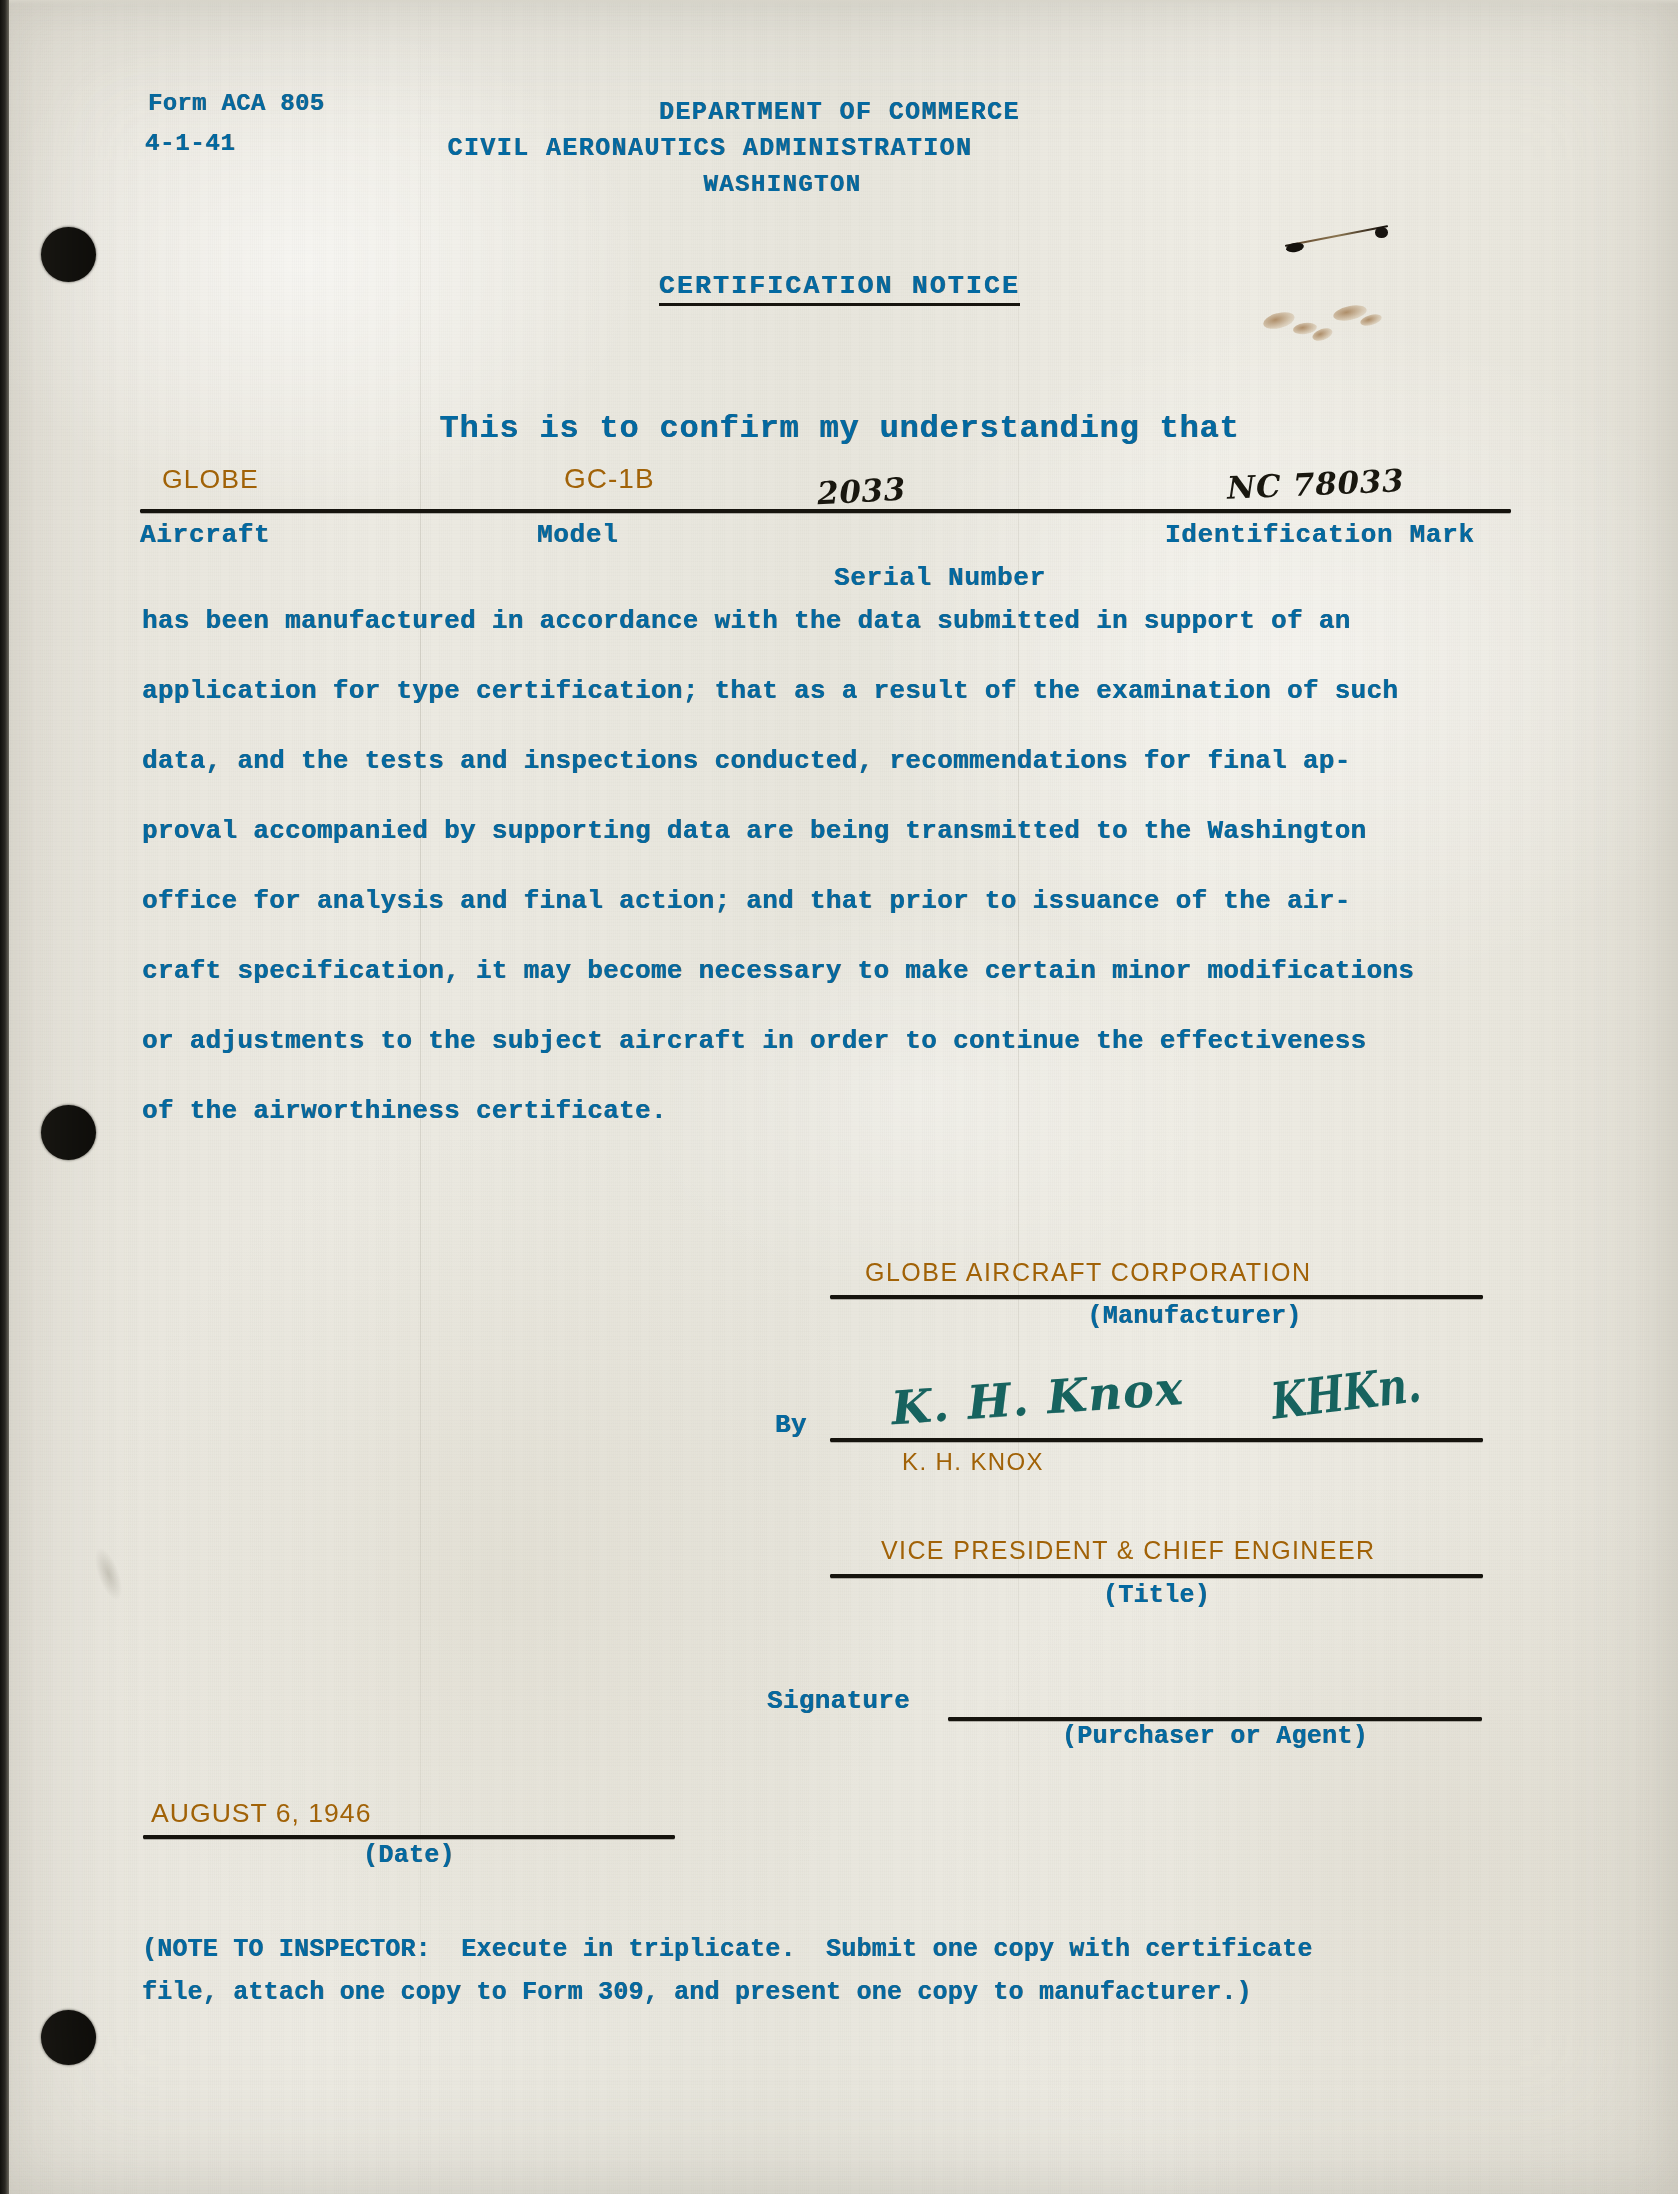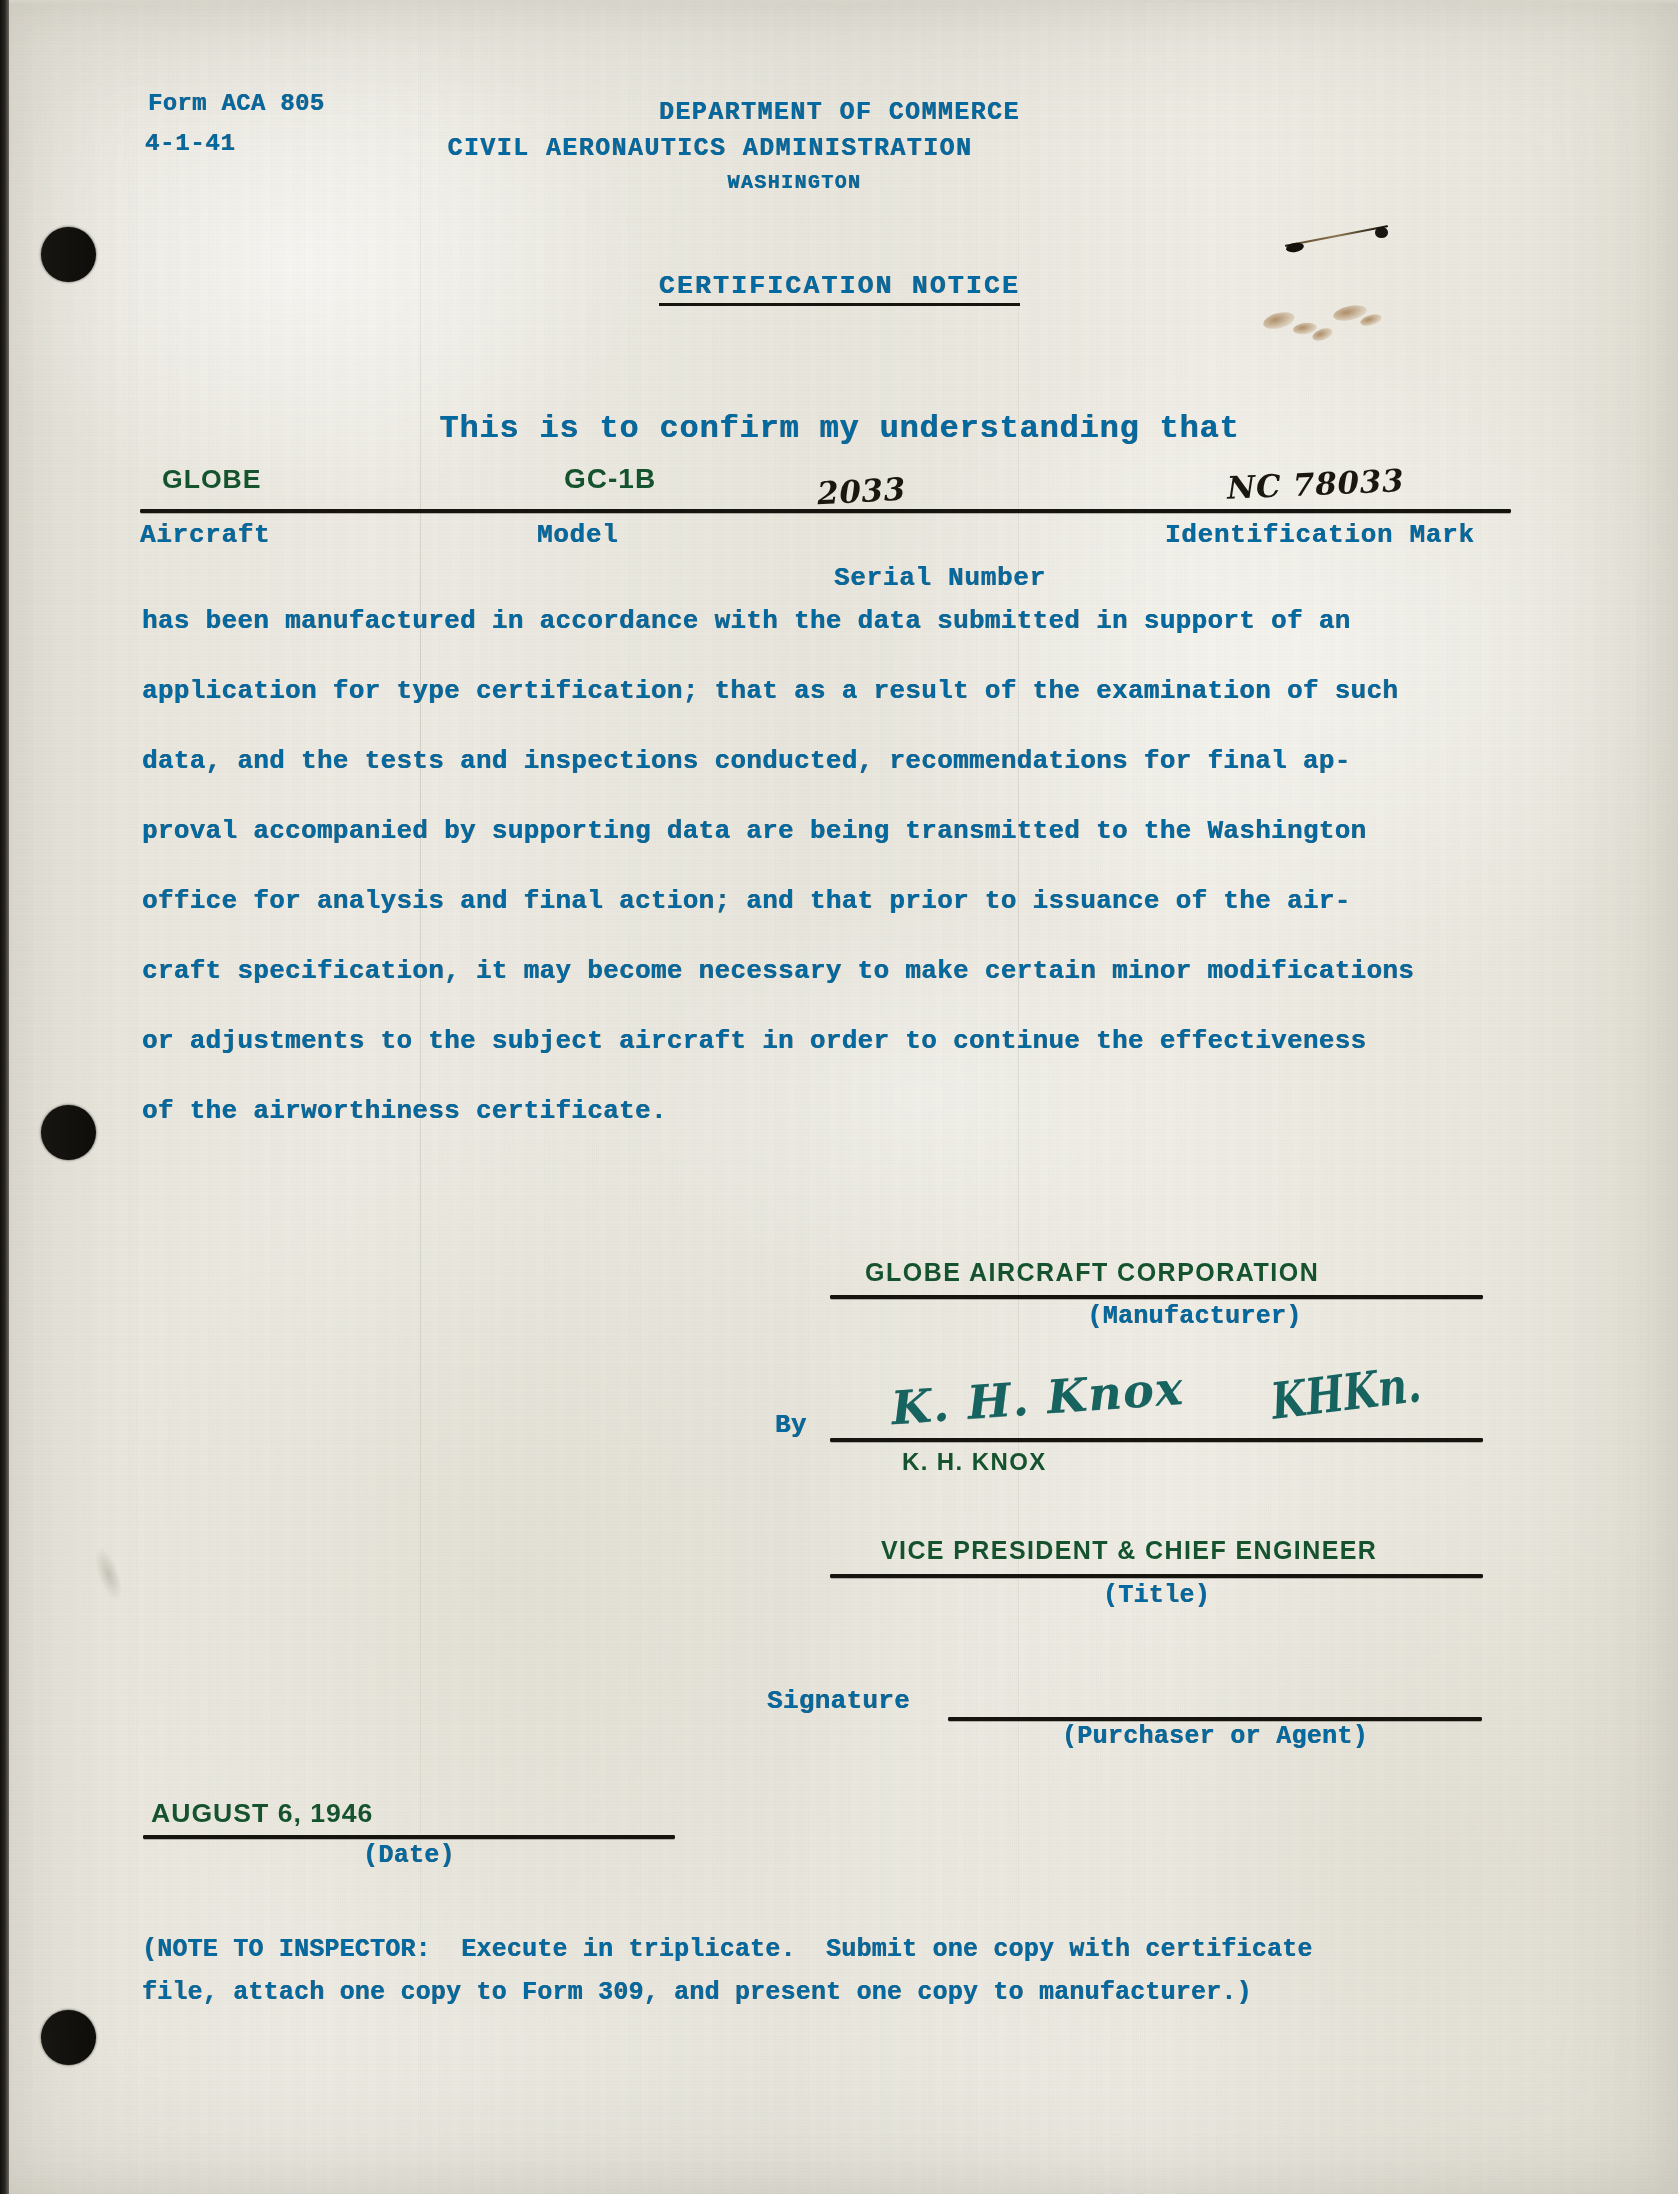--- a/index.html
+++ b/index.html
@@ -78,35 +78,35 @@
     border-radius: 1.4px;
     box-shadow: 0 0.7px 0 rgba(20,18,12,0.35);
   }
 
   
   #form-id        { left: 148px;  top: 90px;  font-size: 24px; }
   #form-date      { left: 145px;  top: 130px;  font-size: 24px; letter-spacing: 0.7px; }
 
   #hdr-dept       { left: 0; top: 98px;  width: 1679px; text-align: center; font-size: 25px; letter-spacing: 1.4px; }
   #hdr-admin      { left: 0; top: 134px;  width: 1420px; text-align: center; font-size: 25px; letter-spacing: 1.4px; }
-  #hdr-city       { left: 12px; top: 171px;  width: 1565px; text-align: center; font-size: 20px; letter-spacing: 1.4px; }
+  #hdr-city       { left: 0; top: 171px;  width: 1565px; text-align: center; font-size: 24px; letter-spacing: 1.4px; }
 
   #doc-title-wrap { position: absolute; left: 0; top: 271px; width: 1679px; text-align: center; }
   #doc-title      { font-size: 26.6px; letter-spacing: 2.1px; display: inline-block;
                     border-bottom: 3.5px solid #16140e; padding-bottom: 2.1px; }
 
   #confirm-line   { left: 0; top: 410px; width: 1679px; text-align: center; font-size: 32px; letter-spacing: 0.8px; }
 
   
   #entry-rule     { left: 140px; top: 509px; width: 1371px; }
   .entry-val      { position: absolute; white-space: pre; }
   .handlettered {
     font-family: "Liberation Sans", "DejaVu Sans", sans-serif;
-    font-weight: 700;
-    color: #14532d;
+    font-weight: 400;
+    color: #a16207;
     letter-spacing: 1px;
   }
   .handscript {
     font-family: "DejaVu Serif", "Liberation Serif", serif;
     font-weight: 700;
     font-style: italic;
     color: #19170f;
     letter-spacing: 0.7px;
   }
   #val-aircraft { left: 162px;  top: 464px; font-size: 26.6px; }

